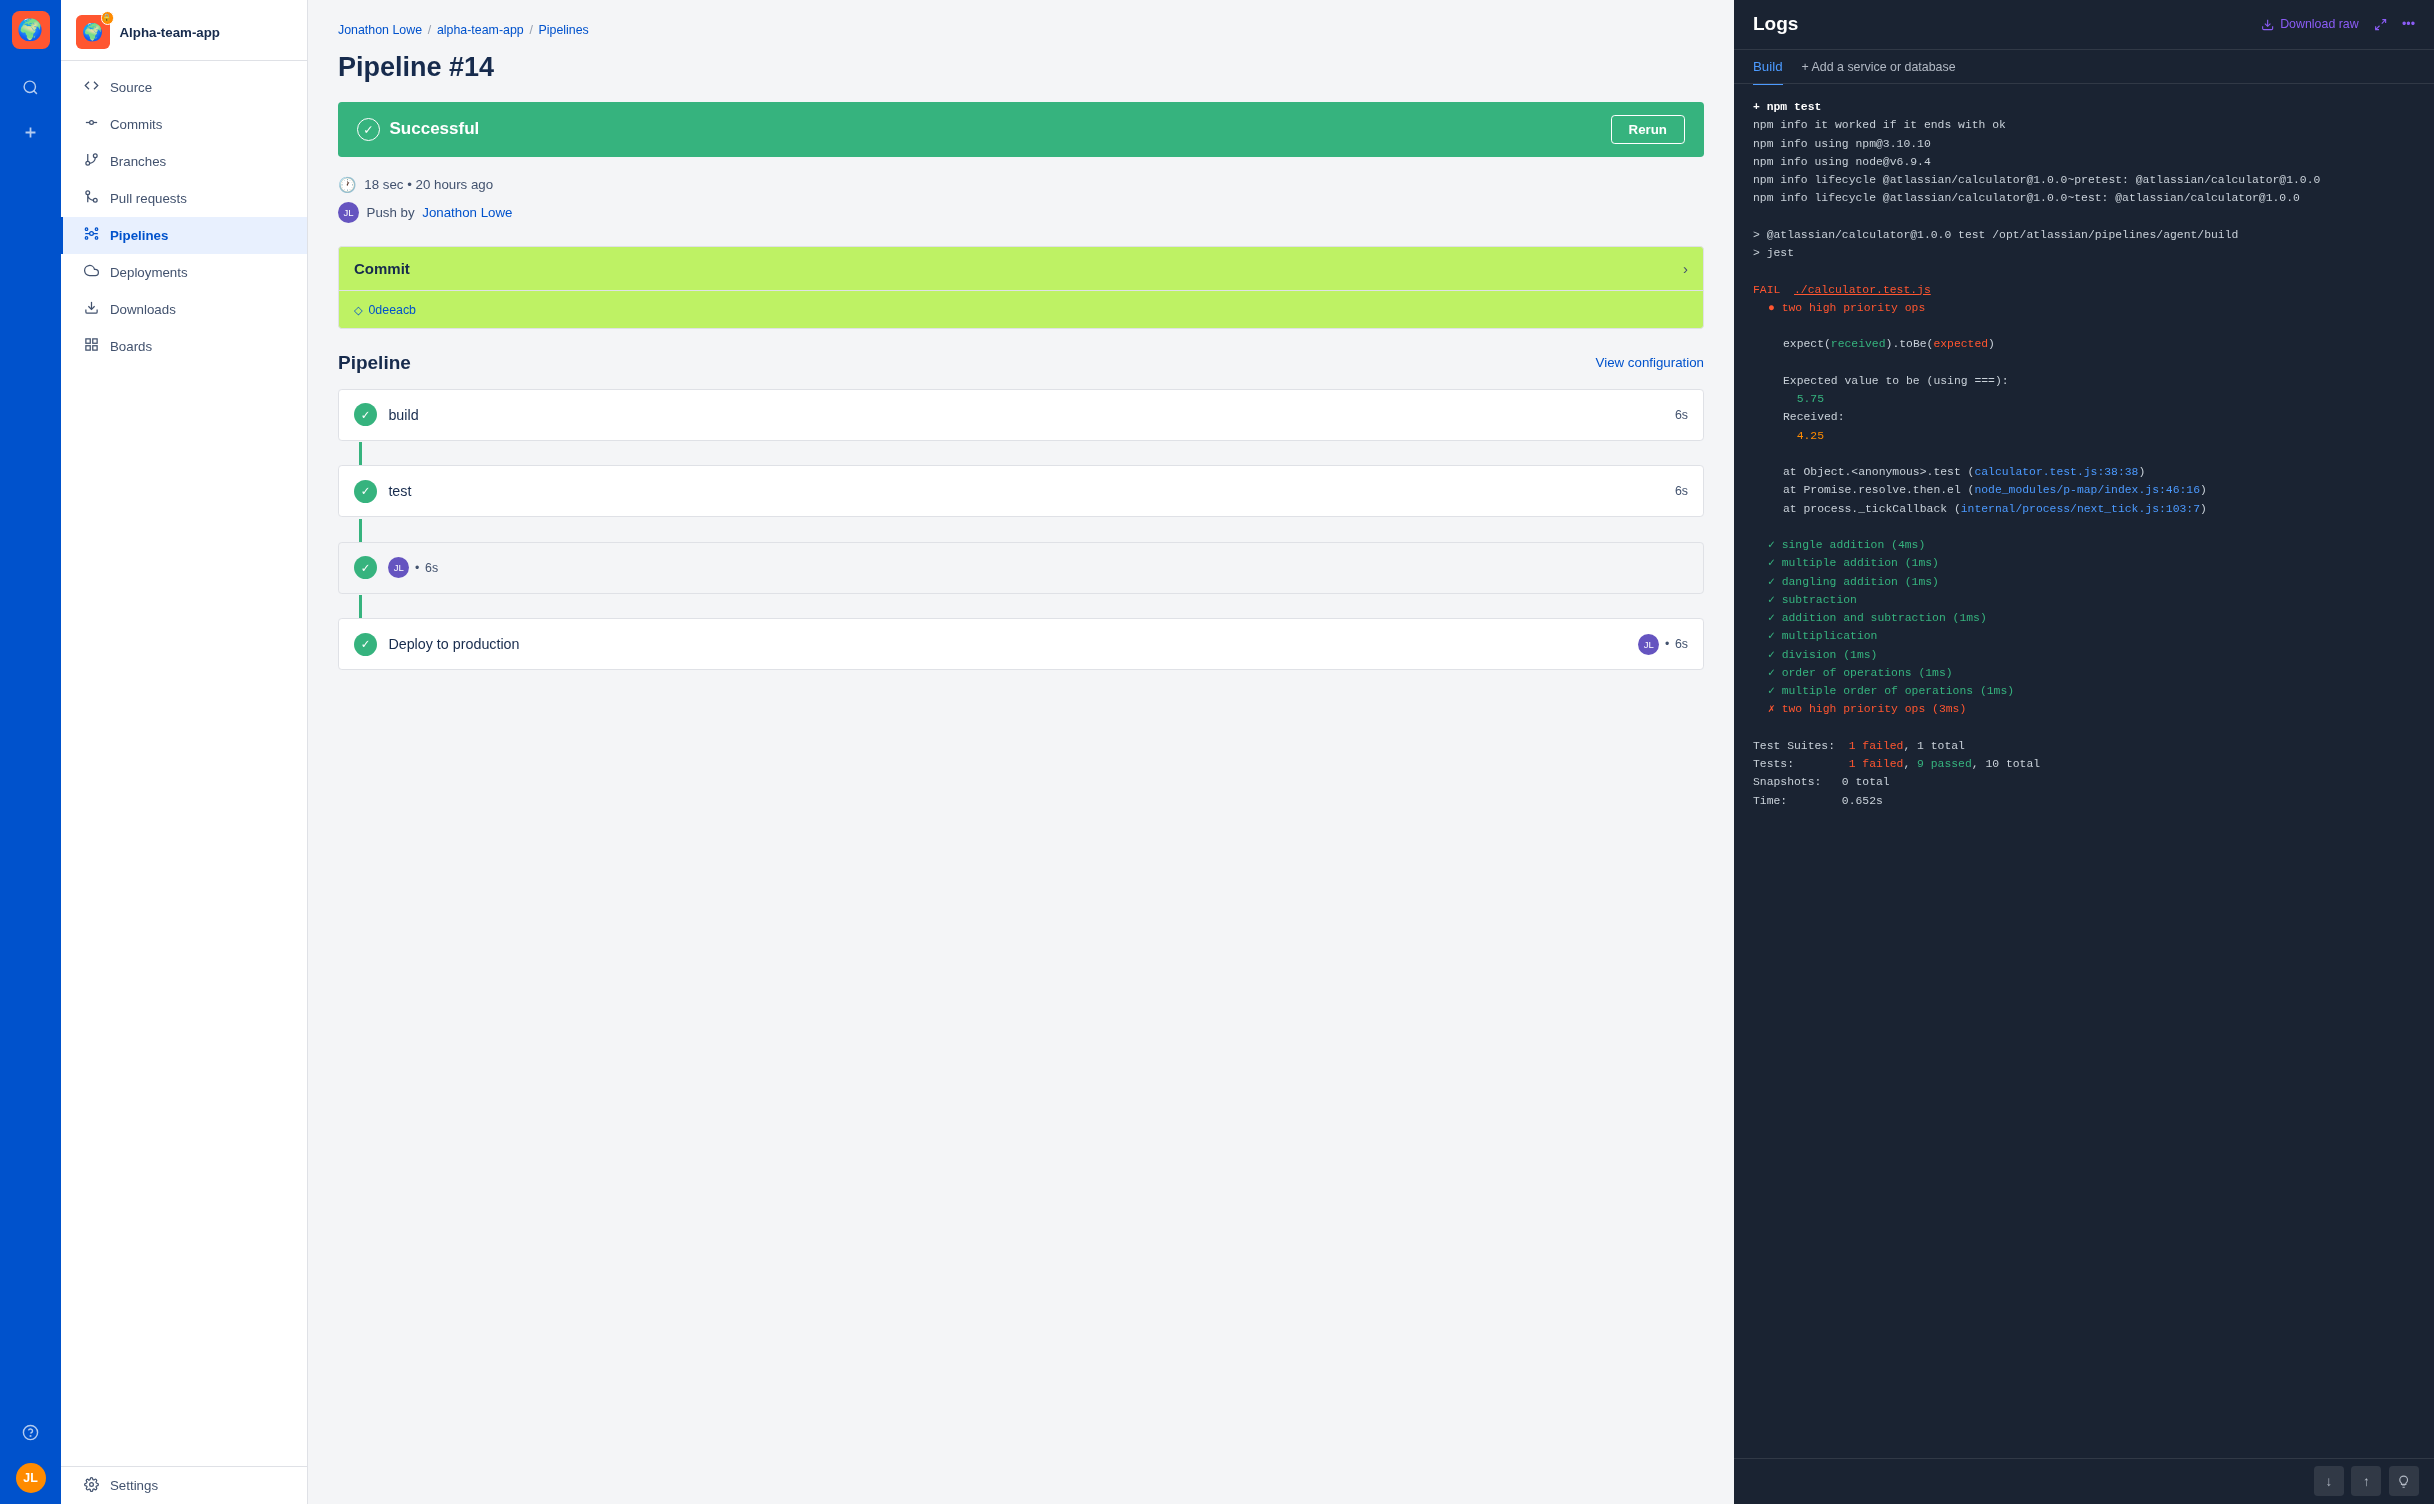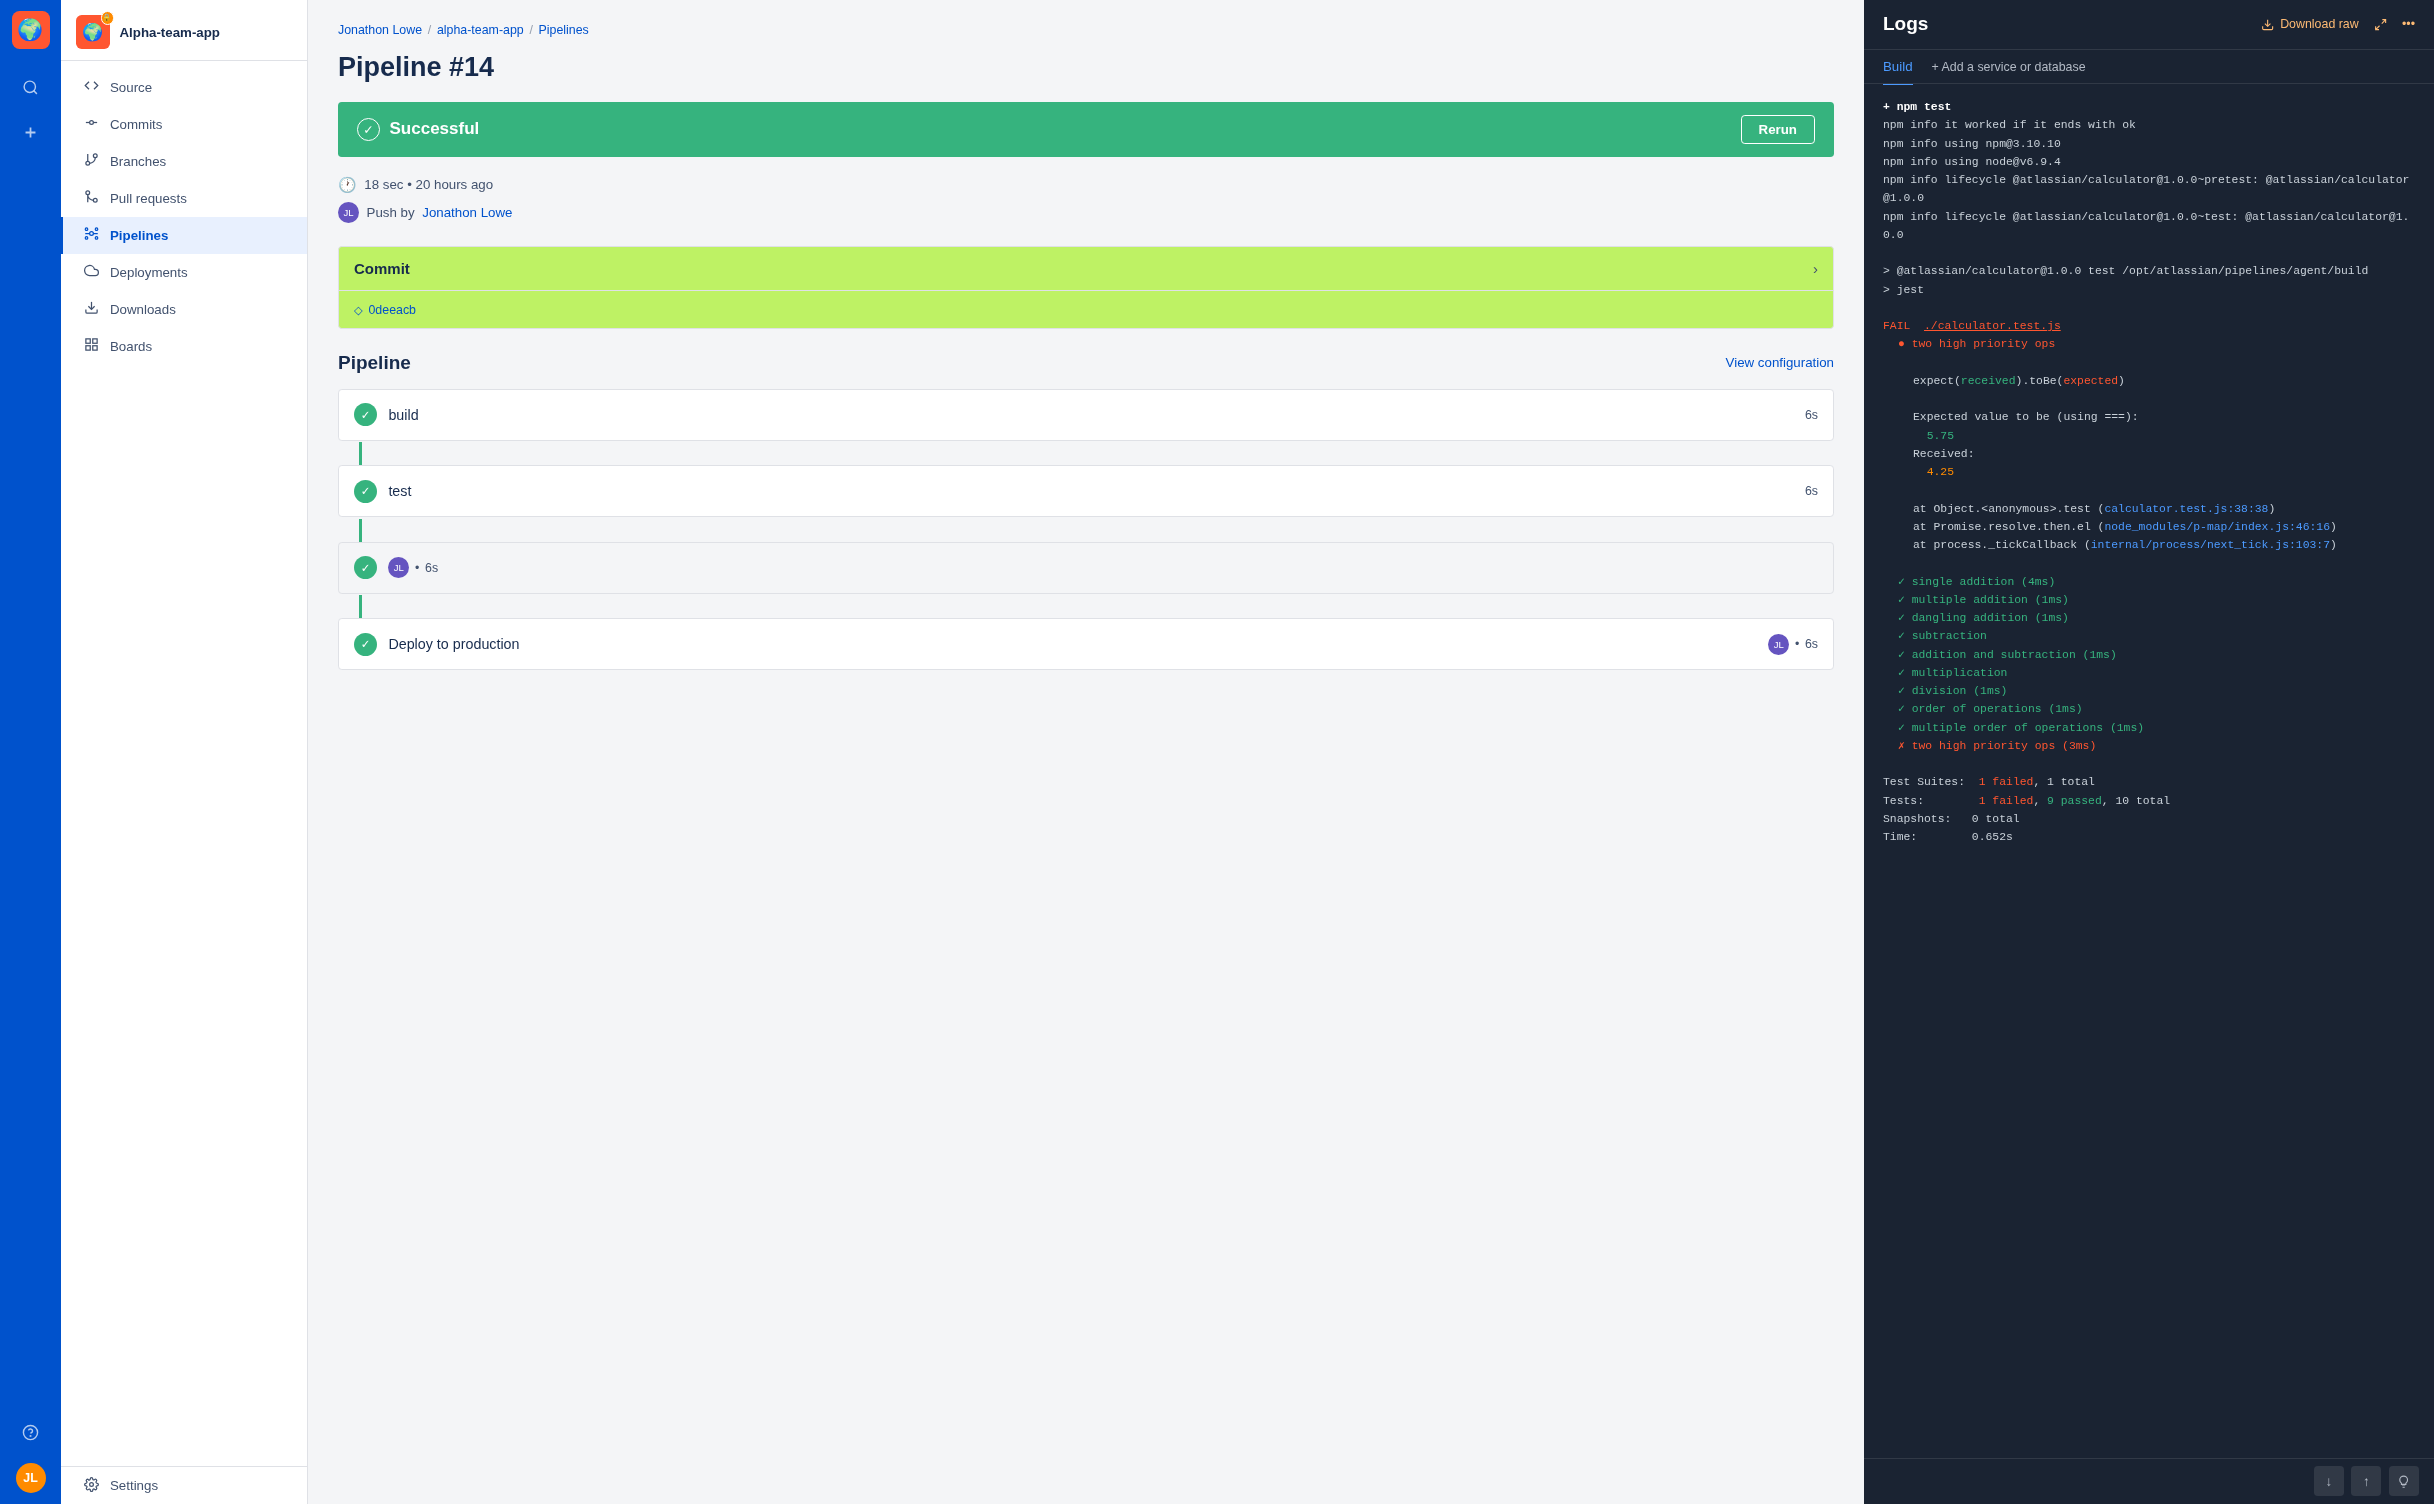--- a/index.html
+++ b/index.html
@@ -213,37 +213,37 @@
     .step-meta { display: flex; align-items: center; gap: 5.7px; color: #42526e; font-size: 12.4px; justify-content: flex-end; }
     .step-avatar {
       width: 21px; height: 21px; border-radius: 50%;
       background: #6554c0;
       display: flex; align-items: center; justify-content: center;
       color: white; font-size: 9.5px;
     }
 
     
     .logs-panel {
-      width: 570px;
+      width: 700px;
       background: #1a2332;
       display: flex; flex-direction: column;
       flex-shrink: 0;
       overflow: hidden;
     }
     .logs-header {
       display: flex; align-items: center; justify-content: space-between;
       padding: 13.3px 19px;
       border-bottom: 1px solid rgba(255,255,255,0.1);
       background: #1a2332;
     }
     .logs-title { font-size: 19px; font-weight: 600; color: #fff; }
     .logs-header-right { display: flex; align-items: center; gap: 15px; }
     .download-raw-btn {
       display: flex; align-items: center; gap: 5.7px;
-      color: #fdba74; font-size: 12.4px; cursor: pointer;
+      color: #8b5cf6; font-size: 12.4px; cursor: pointer;
       background: none; border: none;
     }
     .logs-tabs {
       display: flex; align-items: center; gap: 0;
       padding: 0 19px;
       border-bottom: 1.9px solid rgba(255,255,255,0.1);
       background: #1a2332;
     }
     .logs-tab {
       padding: 9.5px 0;

